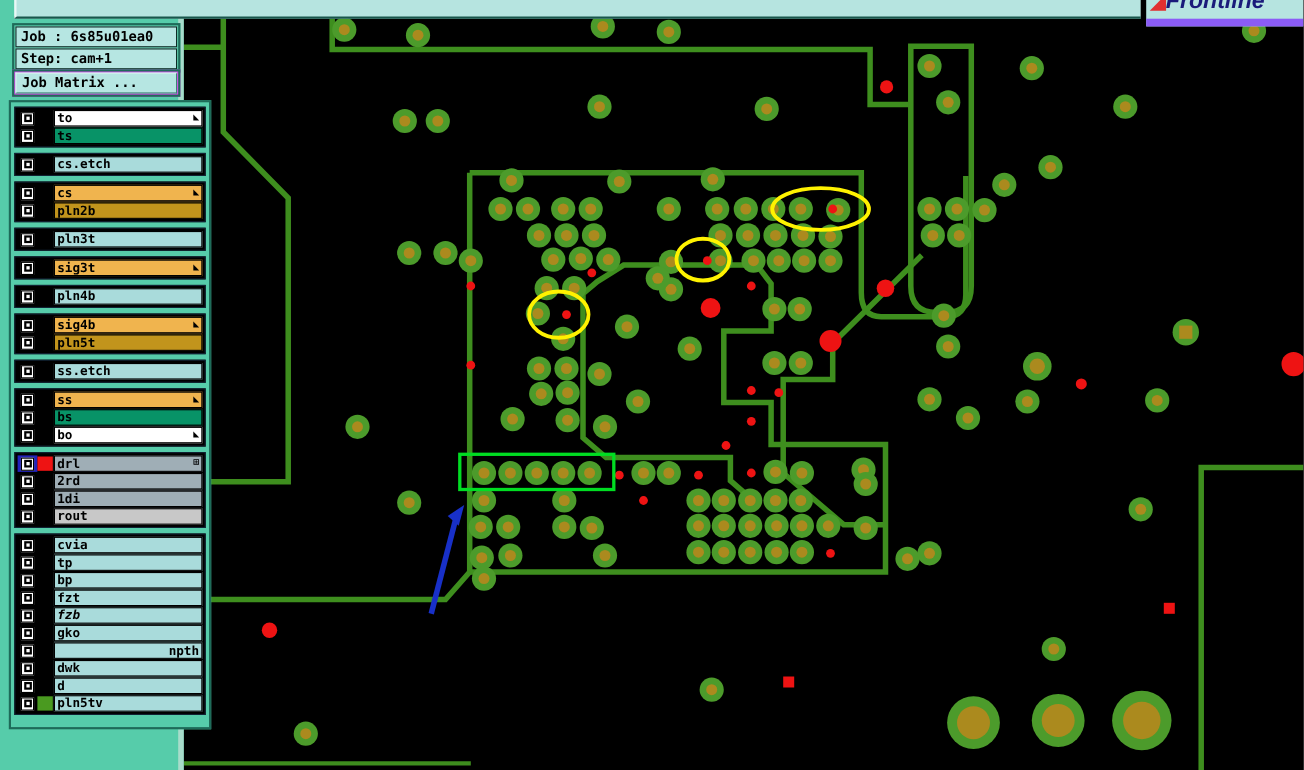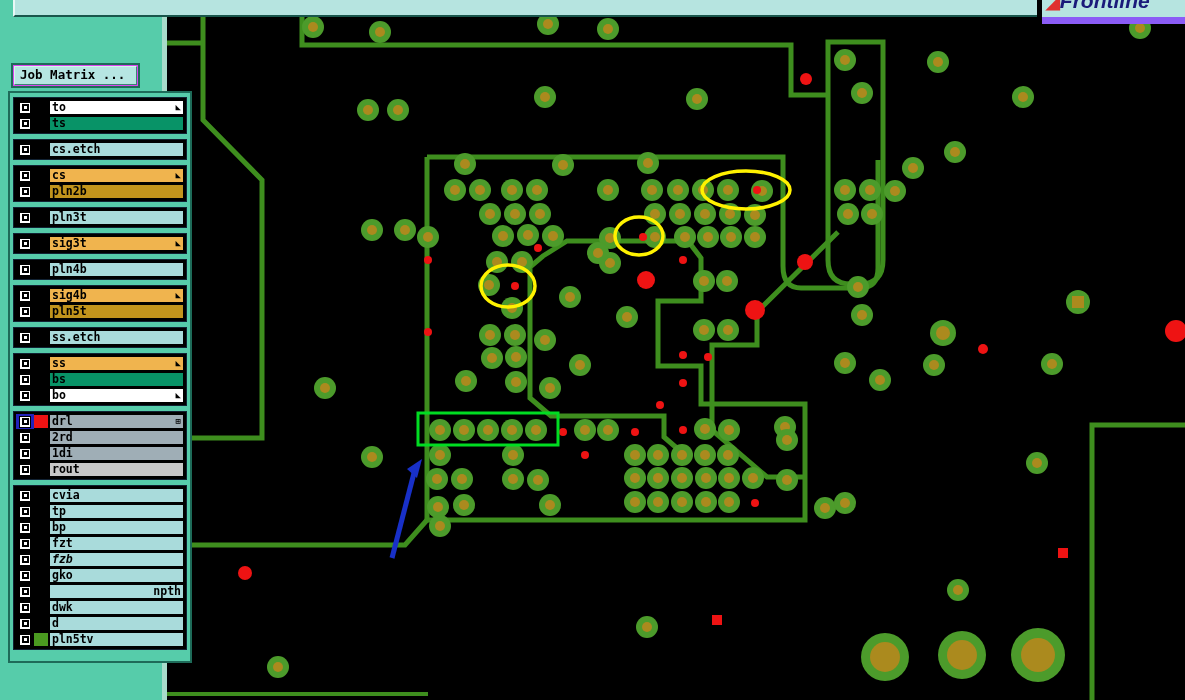--- a/index.html
+++ b/index.html
@@ -18,21 +18,21 @@
               font-family:"Liberation Sans",sans-serif;font-style:italic;font-weight:bold;font-size:21px;color:#1A1A7A;}
   #logo-inner .swoosh{color:#E03030;font-style:normal;font-size:18px;}
 
   #sidebar{position:absolute;left:0;top:0;width:167px;height:700px;background:#56CCAA;
            border-right:5px solid #A8DCCB;box-sizing:border-box;z-index:2;}
 
   .panel-box{position:absolute;left:11px;width:153px;background:#56CCAA;border:2px solid #1E6B59;
              box-sizing:border-box;z-index:4;}
   .info-row{background:#B6E6E2;border:1px solid #0c2c26;margin:1px;height:17px;line-height:16px;
             font-weight:bold;font-size:12.5px;color:#000;padding-left:4px;white-space:nowrap;}
-  #matrix-btn{position:absolute;left:11px;top:63px;width:129px;height:25px;background:#d946ef;
+  #matrix-btn{position:absolute;left:11px;top:63px;width:153px;height:25px;background:#d946ef;
               border:2px solid #1E6B59;box-sizing:border-box;z-index:4;}
   #matrix-btn .inner{margin:1px;height:17px;background:#B6E6E2;border:1px solid #d8f4f0;
                      border-right-color:#3a8573;border-bottom-color:#3a8573;
                      font-weight:bold;font-size:12.5px;line-height:16px;padding-left:5px;color:#000;}
 
   
   #layer-panel{position:absolute;left:8px;top:91px;width:184px;background:#56CCAA;
                border:2px solid #1E6B59;box-sizing:border-box;padding:4px 3px 6px 3px;z-index:4;}
   .lgroup{background:#000;padding:1px 2px;margin-bottom:5px;border:1px solid #123;}
   .lrow{display:flex;align-items:center;height:15px;margin:1px 0;}
@@ -367,20 +367,24 @@
       <polygon points="422,459 407,469 417,478" fill="#1830C8"></polygon>
     </svg>
 
   <div id="topbar"></div>
   <div id="logo-box">
     <div id="logo-inner"><span class="swoosh">◢</span><span>Frontline</span></div>
   </div>
 
   <div id="sidebar"></div>
 
+  <div class="panel-box" style="top:21px;">
+    <div class="info-row">Job : 6s85u01ea0</div>
+    <div class="info-row">Step: cam+1</div>
+  </div>
 
   <div id="matrix-btn">
     <div class="inner">Job Matrix ...</div>
   </div>
 
   <div id="layer-panel">
       <div class="lgroup">
         <div class="lrow">
           <span class="cbcell">
             <span class="cb">

